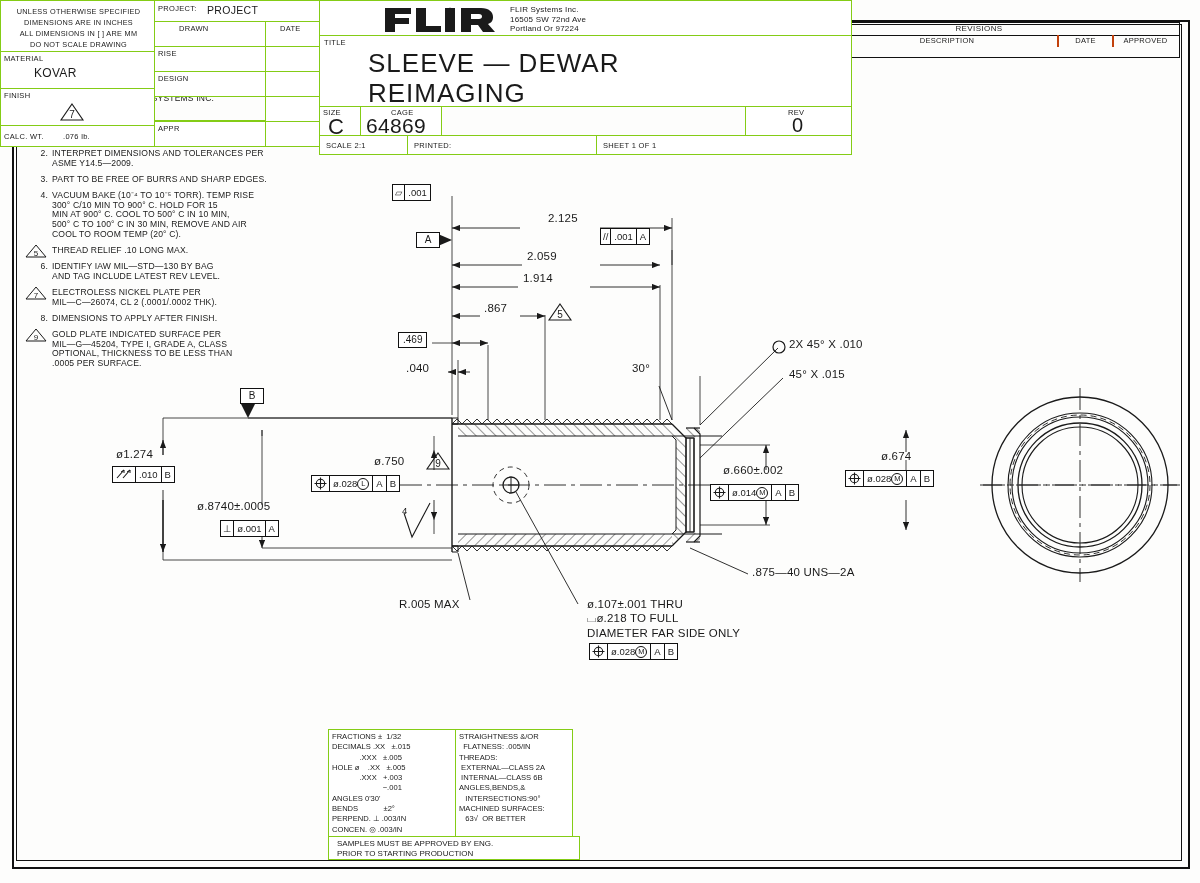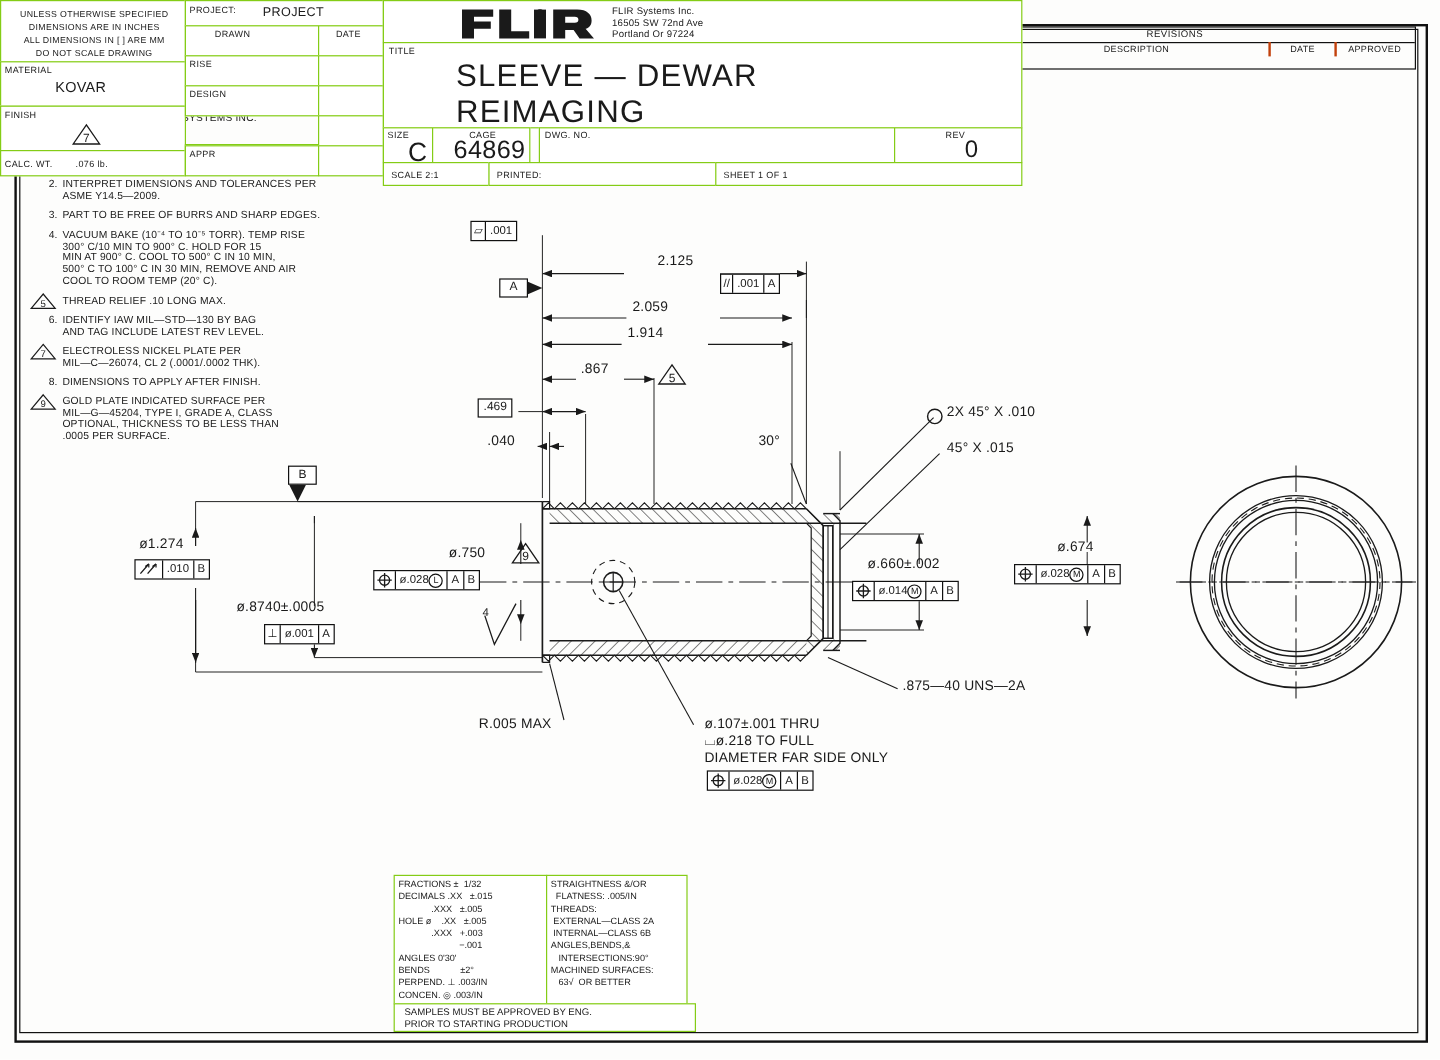--- a/index.html
+++ b/index.html
@@ -50,21 +50,21 @@
   .mod{display:inline-block;border:1px solid #111;border-radius:50%;width:10px;height:10px;
        line-height:9px;text-align:center;font-size:7.5px;}
 
   
   .flag{position:absolute;width:24px;height:18px;}
 
   
   #titleblock{left:328px;top:700px;width:852px;height:160px;}
   .tb{position:absolute;box-sizing:border-box;border:1px solid #84cc16;background:#fff;}
   .tbl{position:absolute;font-size:7.5px;letter-spacing:.3px;}
-  .tbv{position:absolute;letter-spacing:.3px;margin-left:12px;}
+  .tbv{position:absolute;letter-spacing:.3px;}
 
   
   #flir-logo{position:absolute;left:0;top:0;width:118px;height:26px;}
 
   svg{overflow:visible;}
 </style>
 </head>
 <body>
 
 <div class="sheet">
@@ -531,24 +531,20 @@
     </div>
 
     <div class="tb" style="left:319px;top:106px;width:42px;height:30px;">
       <div class="tbl" style="left:3px;top:1px;">SIZE</div>
       <div class="tbv" style="left:8px;top:7px;font-size:22px;">C</div>
     </div>
     <div class="tb" style="left:360px;top:106px;width:82px;height:30px;">
       <div class="tbl" style="left:30px;top:1px;">CAGE</div>
       <div class="tbv" style="left:5px;top:7px;font-size:21px;">64869</div>
     </div>
-    <div class="tb" style="left:449px;top:106px;width:297px;height:30px;">
-      <div class="tbl" style="left:4px;top:1px;">DWG. NO.</div>
-      <div class="tbv" style="left:10px;top:10px;font-size:14px;"></div>
-    </div>
     <div class="tb" style="left:745px;top:106px;width:107px;height:30px;">
       <div class="tbl" style="left:42px;top:1px;">REV</div>
       <div class="tbv" style="left:46px;top:7px;font-size:20px;">0</div>
     </div>
 
     <div class="tb" style="left:319px;top:135px;width:89px;height:20px;">
       <div class="tbl" style="left:6px;top:5px;">SCALE 2:1</div>
     </div>
     <div class="tb" style="left:407px;top:135px;width:190px;height:20px;">
       <div class="tbl" style="left:6px;top:5px;">PRINTED:</div>

